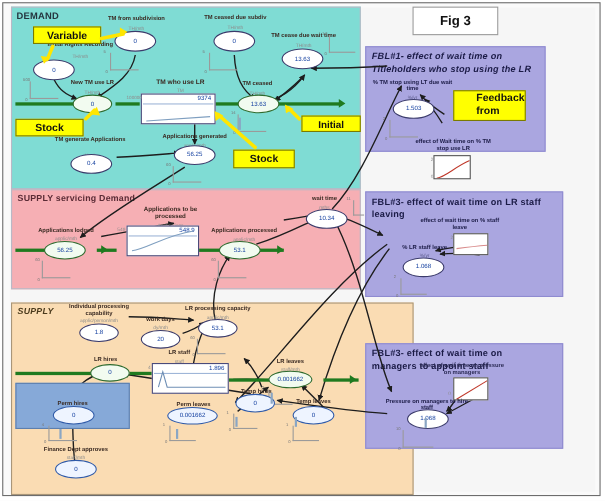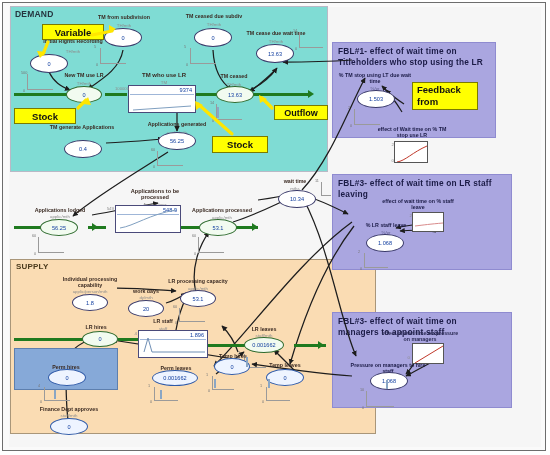--- a/index.html
+++ b/index.html
@@ -20,25 +20,25 @@
     position:absolute; left:6px; top:4px; width:532px; height:440px;
     background:#f6f6f6;
   }
 
   
   .panel{ position:absolute; box-sizing:border-box; }
   .panel-demand{ left:10px; top:6px; width:318px; height:166px;
      background:#7fdcd4; border:1px solid #b9b9c6; }
   .panel-supplyserv{ left:10px; top:172px; width:318px; height:91px;
      background:#f6afb4; border:1px solid #b9b9c6; }
-  .panel-supply{ left:10px; top:259px; width:366px; height:175px;
-     background:#fadcb3; border:1px solid #a99679; }
+  .panel-supply{ left:10px; top:275px; width:366px; height:175px;
+     background:#fadcb3; border:1px solid #a99679;font-style:italic; }
 
   .panel-fbl{ background:#aaa6e0; border:1px solid #8f8bd0; }
-  .panel-fbl1{ left:332px; top:42px; width:164px; height:96px; }
+  .panel-fbl1{ left:332px; top:42px; width:164px; height:96px;font-style:italic; }
   .panel-fbl2{ left:332px; top:174px; width:180px; height:96px; }
   .panel-fbl3{ left:332px; top:312px; width:180px; height:96px; }
 
   .panel-title{
     position:absolute; font-weight:bold; color:#2c2c4d;
     letter-spacing:0.2px;
   }
   .pt-demand{ left:4px; top:2px; font-size:8.5px; color:#25353f; }
   .pt-ssd{ left:5px; top:3px; font-size:8px; color:#5a2b35; }
   .pt-supply{ left:5px; top:2px; font-size:8px; color:#4a3a1c; }
@@ -52,28 +52,28 @@
     display:flex; align-items:center; justify-content:center;
     font-weight:bold; font-size:12px; color:#111;
   }
 
   
   .callout{
     position:absolute; background:#ffff00; border:1px solid #7a7a00;
     font-weight:bold; color:#111; display:flex; align-items:center;
     justify-content:center; padding:1px 3px; box-sizing:border-box;
   }
-  .co-variable{ left:42px; top:24px; width:62px; height:16px; font-size:9.5px; }
+  .co-variable{ left:30px; top:24px; width:62px; height:16px; font-size:9.5px; }
   .co-inflow{ left:14px; top:108px; width:62px; height:16px; font-size:9.5px; }
   .co-outflow{ left:274px; top:105px; width:54px; height:15px; font-size:9px; }
   .co-stock{ left:212px; top:136px; width:56px; height:17px; font-size:9.5px; }
   .co-feedback{
     left:412px; top:82px; width:66px; height:28px; font-size:9.5px;
     flex-direction:column; align-items:flex-start; justify-content:center;
-    padding-left:4px; line-height:12px;
+    padding-left:20px; line-height:12px;
   }
 
   
   .node{
     position:absolute; box-sizing:border-box;
     display:flex; align-items:center; justify-content:center;
     border:1px solid #3b3b6b; border-radius:50%;
     font-size:5.6px; color:#1440a0; background:#ffffff;
   }
   .node.flow{ background:#f2fbf0; border-color:#2e6b2e; }
@@ -136,25 +136,29 @@
 </style>
 </head>
 <body>
 
 <div id="root">
 
   <div class="slide-frame">
     <div class="slide-inner"></div>
   </div>
 
+  <div class="fig-title">Fig 3</div>
 
   <div class="panel panel-demand">
     <div class="panel-title pt-demand">DEMAND</div>
   </div>
 
+  <div class="panel panel-supplyserv">
+    <div class="panel-title pt-ssd">SUPPLY servicing Demand</div>
+  </div>
 
   <div class="panel panel-supply">
     <div class="panel-title pt-supply">SUPPLY</div>
   </div>
 
   <div class="panel panel-fbl panel-fbl1">
     <div class="panel-title pt-fbl">FBL#1- effect of wait time on Titleholders who stop using the LR</div>
   </div>
   <div class="panel panel-fbl panel-fbl2">
     <div class="panel-title pt-fbl">FBL#3- effect of wait time on LR staff leaving</div>
@@ -319,21 +323,21 @@
   <div class="nlabel" style="left:122px; top:72px; width:84px; font-size:6px;">TM who use LR</div>
   <div class="nunits" style="left:122px; top:80px; width:84px;">TM</div>
   <div class="stockbox" style="left:128px; top:85px; width:68px; height:28px;">
     <div class="sval">9374</div>
     <div class="hr"></div>
   </div>
   <div class="nunits" style="left:105px; top:86px; width:24px; font-size:4.2px; text-align:right;">100000</div>
 
   <div class="callout co-variable">Variable</div>
   <div class="callout co-inflow">Stock</div>
-  <div class="callout co-outflow">Outflow</div>
+  <div class="callout co-outflow">Initial</div>
   <div class="callout co-stock">Stock</div>
   <div class="callout co-feedback">
     <span>Feedback</span>
     <span>from</span>
   </div>
 
   <svg class="overlay" viewBox="0 0 550 455">
     <g stroke="#ffe600" stroke-width="3.2" fill="none" stroke-linecap="round">
       <path d="M48,42 L43,54"></path>
       <path d="M92,35 L112,31"></path>

